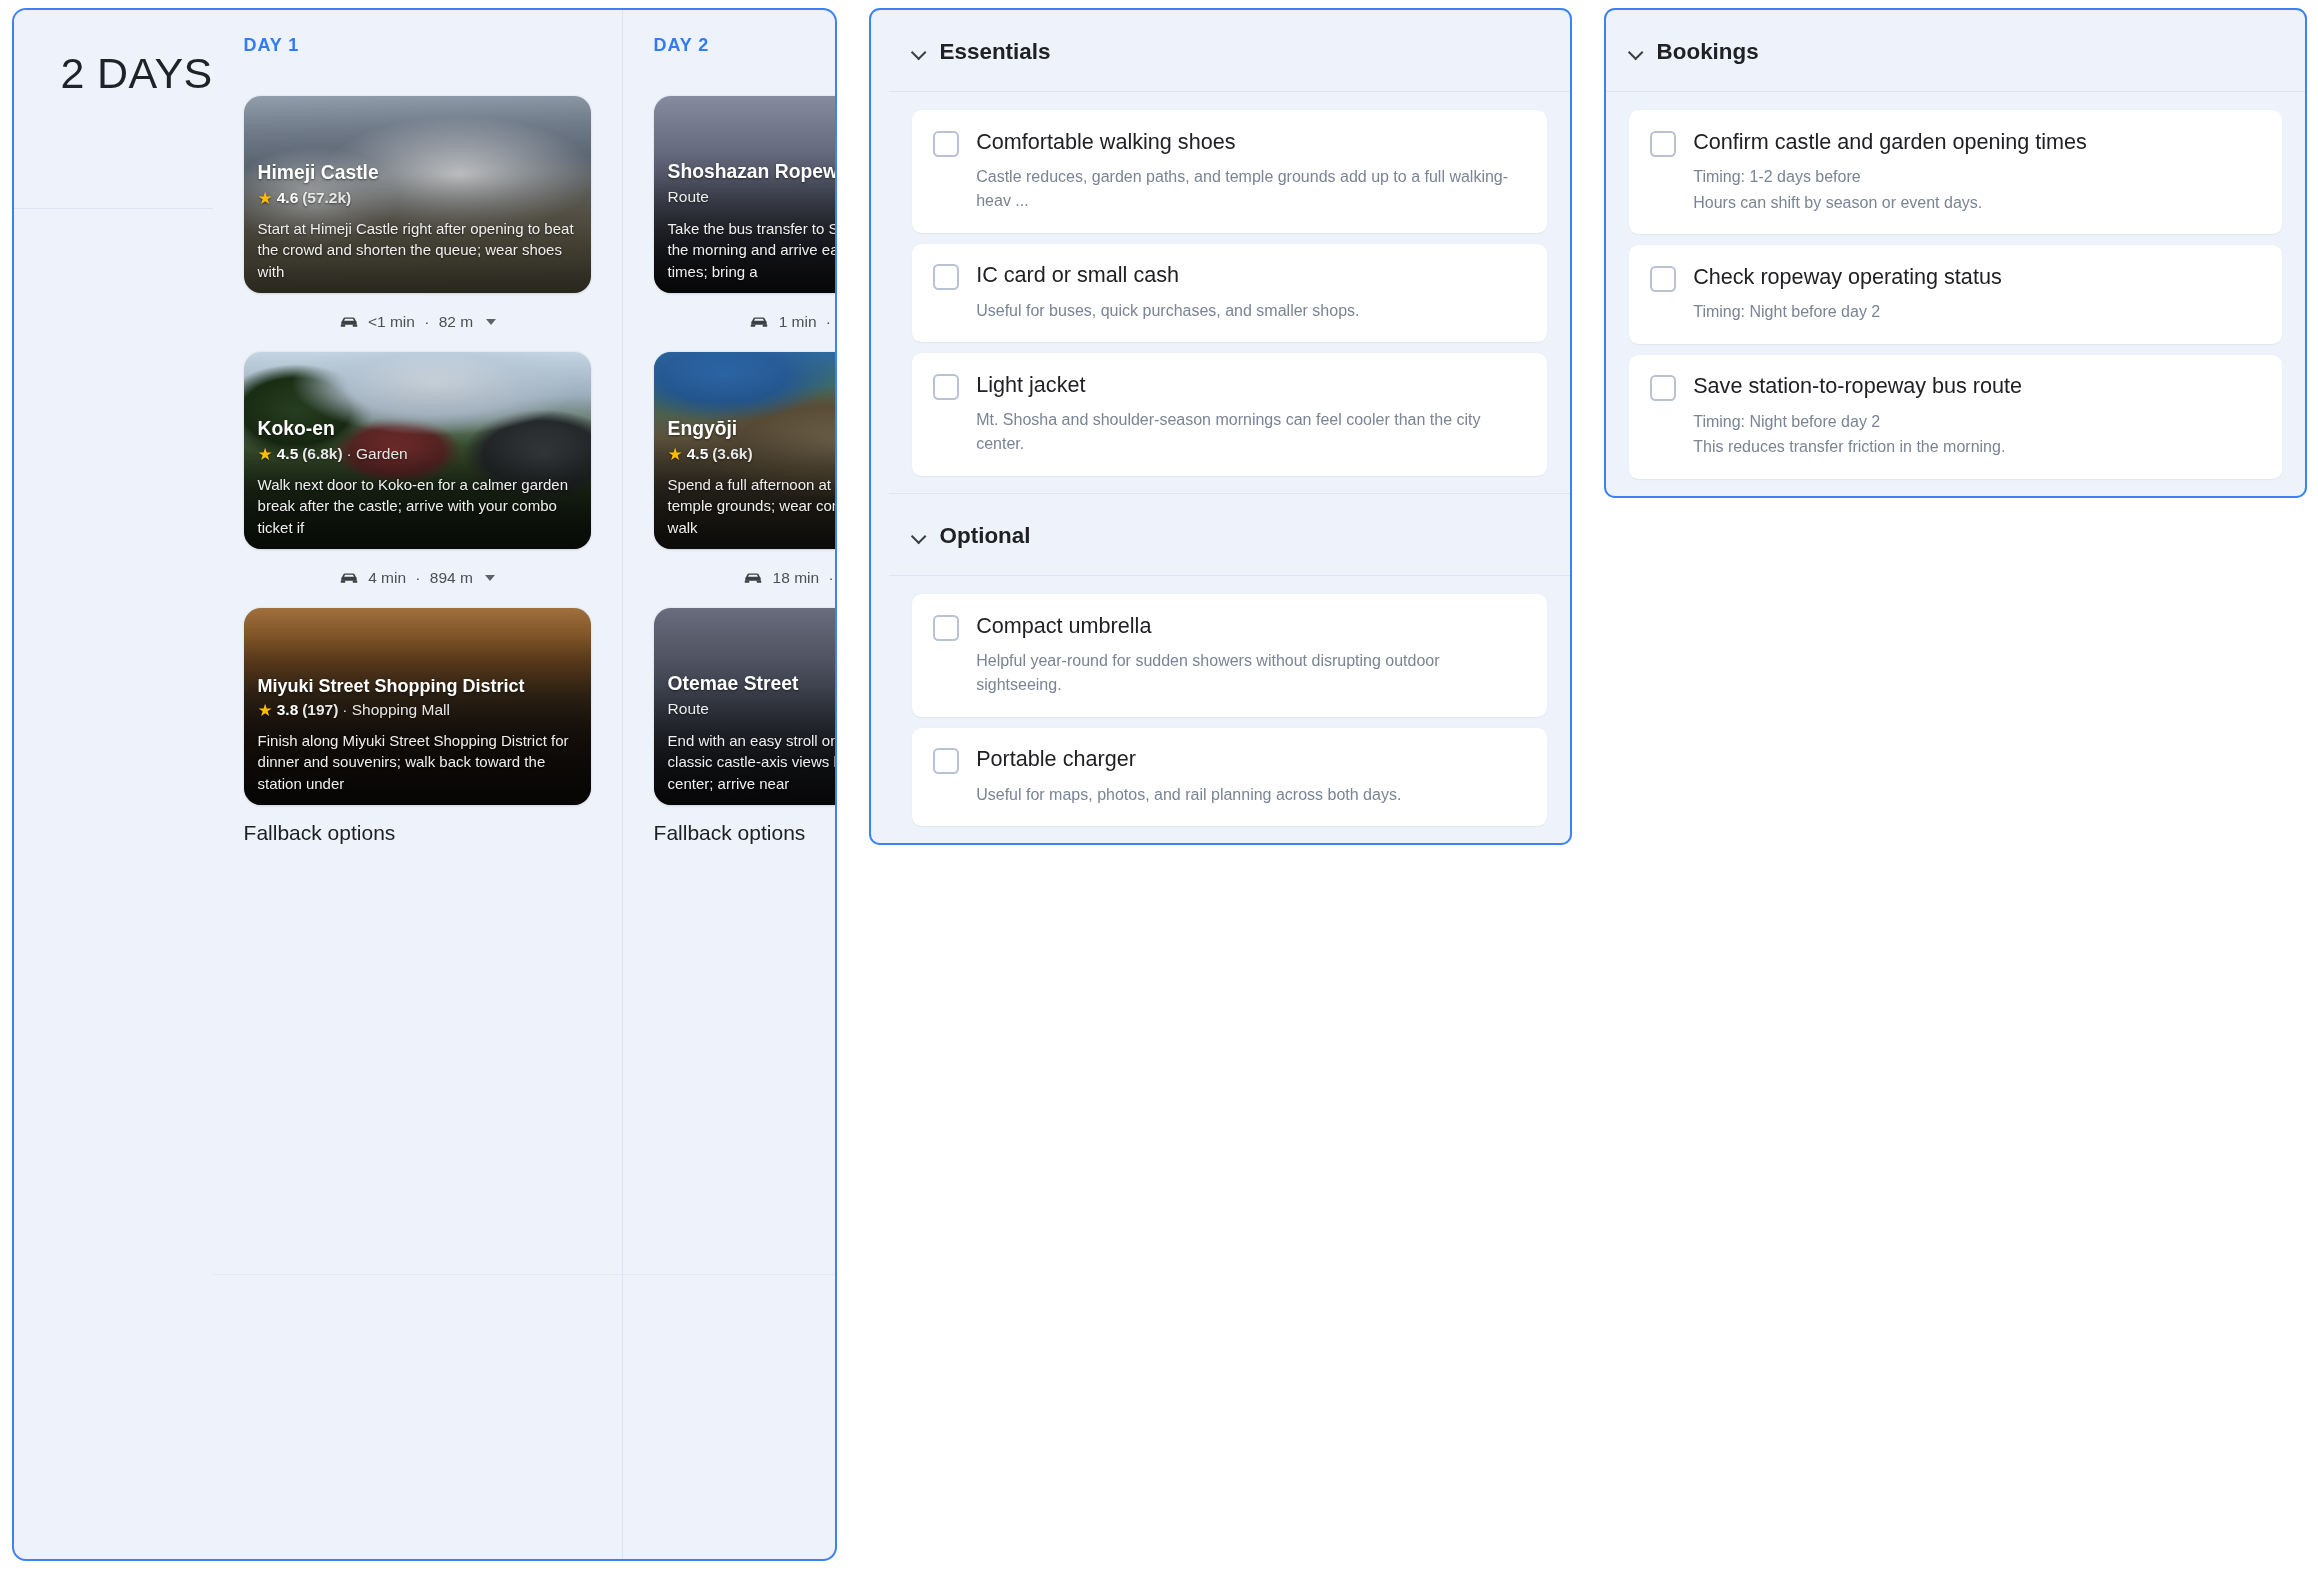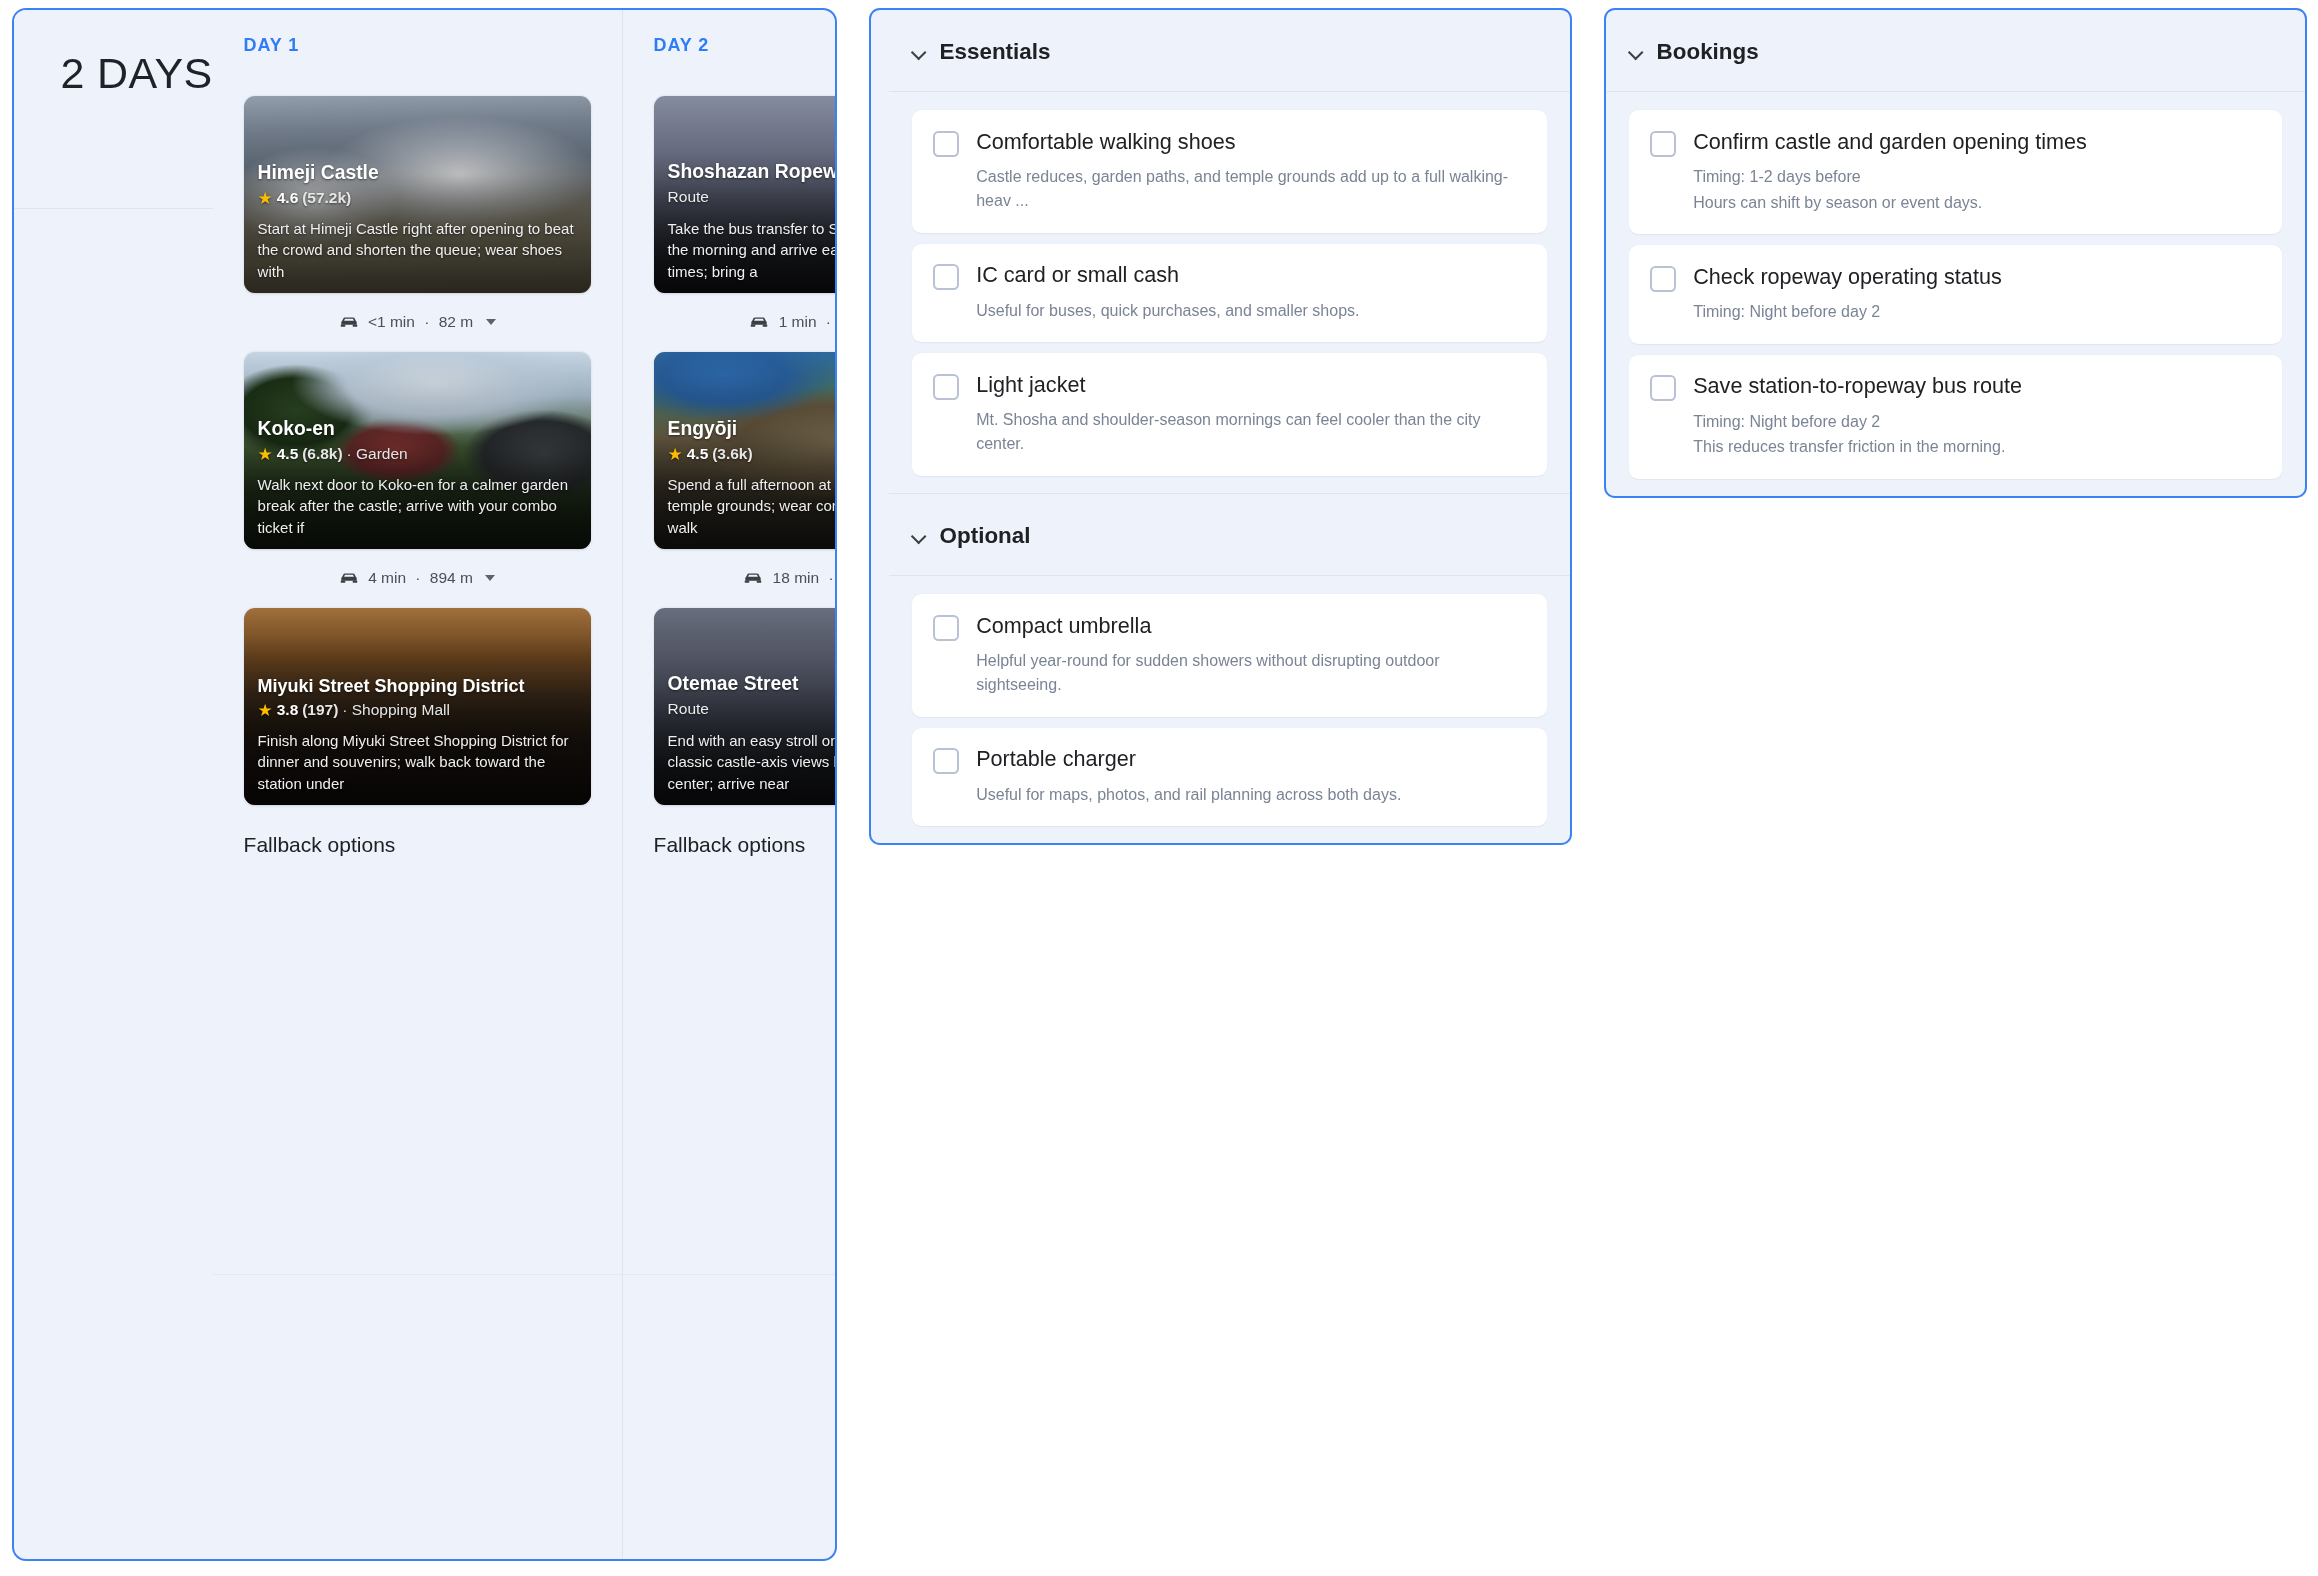--- a/index.html
+++ b/index.html
@@ -65,21 +65,21 @@
     font-weight: bold;
     color: #2f7cf6;
     letter-spacing: 0.9px;
     margin-bottom: 40px;
   }
 
   .place-card {
     position: relative;
     width: 100%;
     height: 197px;
-    border-radius: 11px;
+    border-radius: 17px;
     overflow: hidden;
     display: flex;
     flex-direction: column;
     justify-content: flex-end;
     padding: 0 14px 10.8px 14px;
     box-shadow: 0 0.8px 2.3px rgba(0,0,0,.14);
   }
   .place-card .photo {
     position: absolute;
     inset: 0;
@@ -139,21 +139,21 @@
   .transit-row .car-icon { display: flex; align-items: center; }
   .transit-row .caret {
     width: 0; height: 0;
     border-left: 5.4px solid transparent;
     border-right: 5.4px solid transparent;
     border-top: 6.2px solid #5f6368;
     margin-left: 3.1px;
   }
 
   .fallback-block {
-    padding-top: 28px;
+    padding-top: 16px;
   }
   .fallback-title {
     font-size: 21px;
     color: #202124;
     font-weight: 400;
     padding-bottom: 36px;
   }
   .fallback-divider {
     position: absolute;
     left: 0; right: 0;

